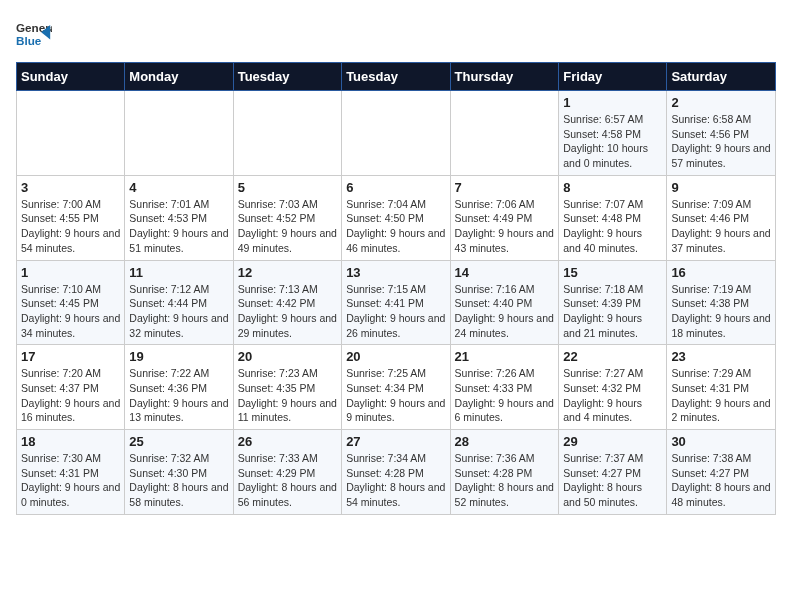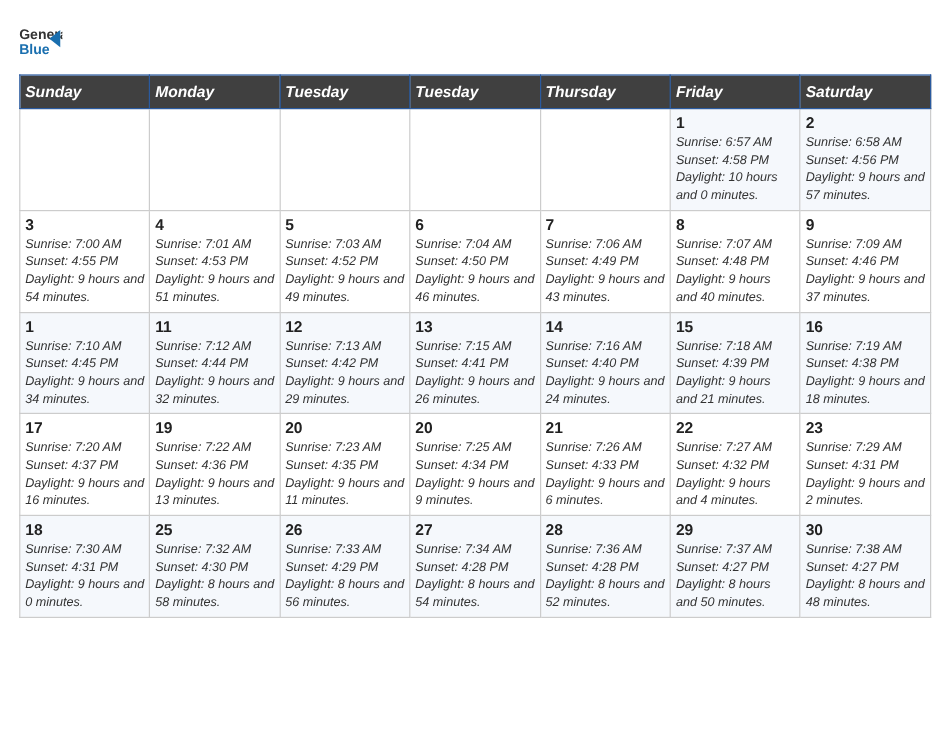--- a/index.html
+++ b/index.html
@@ -43,28 +43,27 @@
     .location {
       font-size: 16px;
       color: #555;
     }
     .calendar {
       width: 100%;
       border-collapse: collapse;
       font-size: 11px;
     }
     .calendar thead th {
-      background: #404040;
+      background: #0f172a;
       color: #fff;
       padding: 6px 4px;
       text-align: left;
       font-size: 13px;
       font-weight: bold;
       border: 1px solid #2a5a9f;
-      font-style: italic;
     }
     .calendar tbody td {
       vertical-align: top;
       border: 1px solid #ccc;
       padding: 4px;
       width: 110px;
       min-height: 80px;
       background: #fff;
     }
     .calendar tbody tr:nth-child(odd) td {
@@ -77,21 +76,20 @@
       font-size: 13px;
       font-weight: bold;
       color: #222;
       display: block;
       margin-bottom: 2px;
     }
     .day-info {
       color: #333;
       font-size: 10.5px;
       line-height: 1.4;
-      font-style: italic;
     }
     .empty-cell {
       background: #fff !important;
     }
   </style>
 </head>
 <body>
 
 <div class="header">
   <div class="logo">

